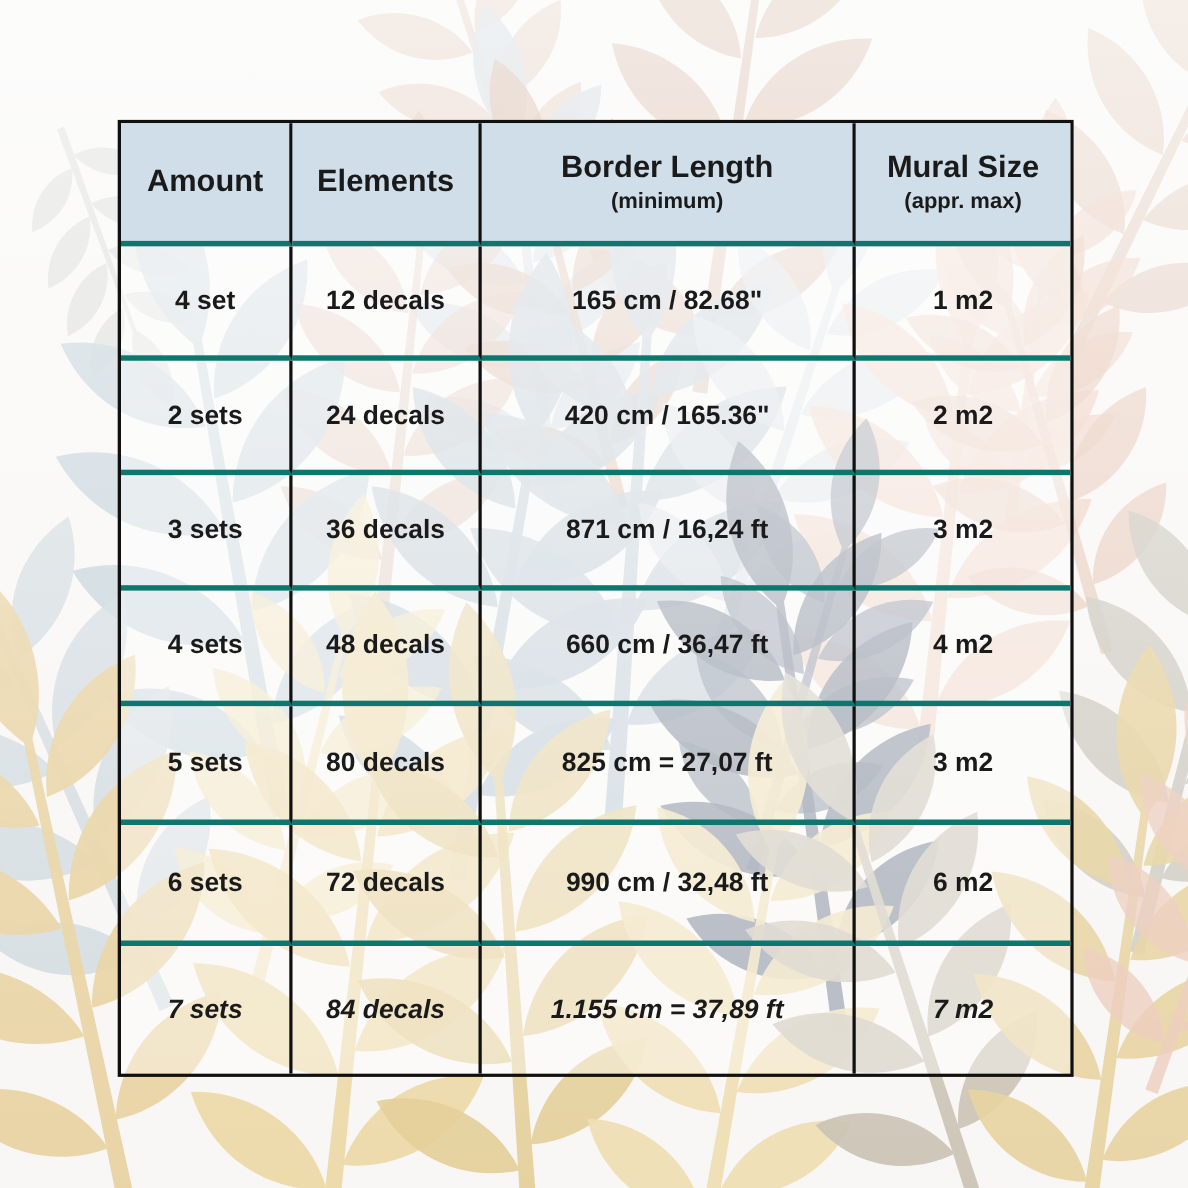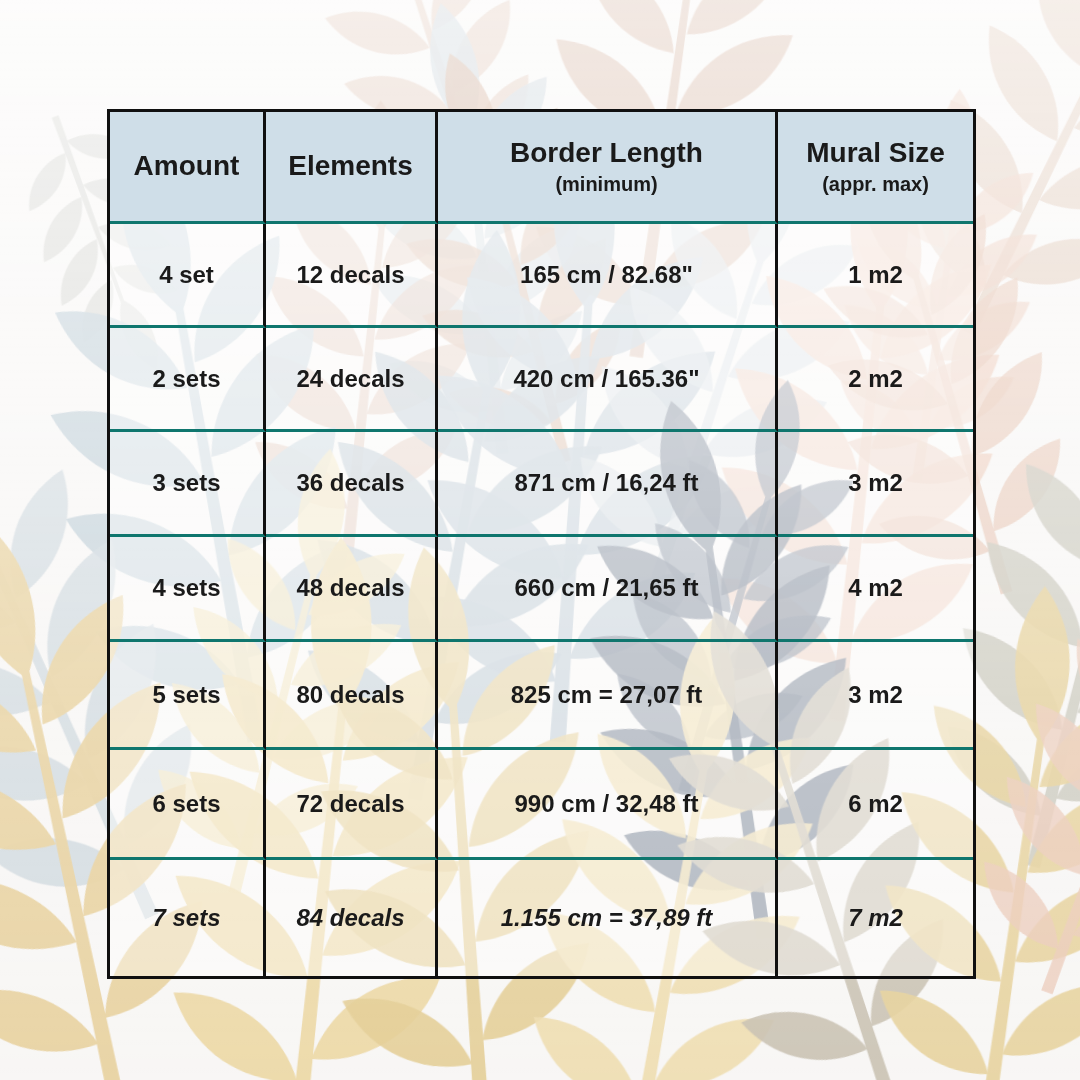--- a/index.html
+++ b/index.html
@@ -19,21 +19,21 @@
   }
   .size-table{
     position:absolute;left:107px;top:109px;
     display:grid;
     grid-template-columns:156px 172px 340px 195px;
     grid-template-rows:112px 104px 104px 105px 105px 108px 110px 116px;
     border:3px solid #101010;
   }
   .cell{
     border-right:3px solid #101010;
-    border-bottom:3px solid #0f766e;
+    border-bottom:5px solid #0f766e;
     display:flex;flex-direction:column;align-items:center;justify-content:center;
     text-align:center;
     background:rgba(255,255,255,0.38);
     color:#1a1a1a;
     box-sizing:border-box;
   }
   .cell:nth-child(4n){border-right:none;}
   .cell:nth-child(n+29){border-bottom:none;font-style:italic;}
   .cell.header{background:#cfdee8;}
   .h-main{font-size:28px;font-weight:bold;line-height:1.15;}
@@ -154,21 +154,21 @@
       <div class="body-txt">3 m2</div>
     </div>
 
   <div class="cell">
       <div class="body-txt">4 sets</div>
     </div>
   <div class="cell">
       <div class="body-txt">48 decals</div>
     </div>
   <div class="cell">
-      <div class="body-txt">660 cm / 21,65 ft</div>
+      <div class="body-txt">660 cm / 36,47 ft</div>
     </div>
   <div class="cell">
       <div class="body-txt">4 m2</div>
     </div>
 
   <div class="cell">
       <div class="body-txt">5 sets</div>
     </div>
   <div class="cell">
       <div class="body-txt">80 decals</div>

